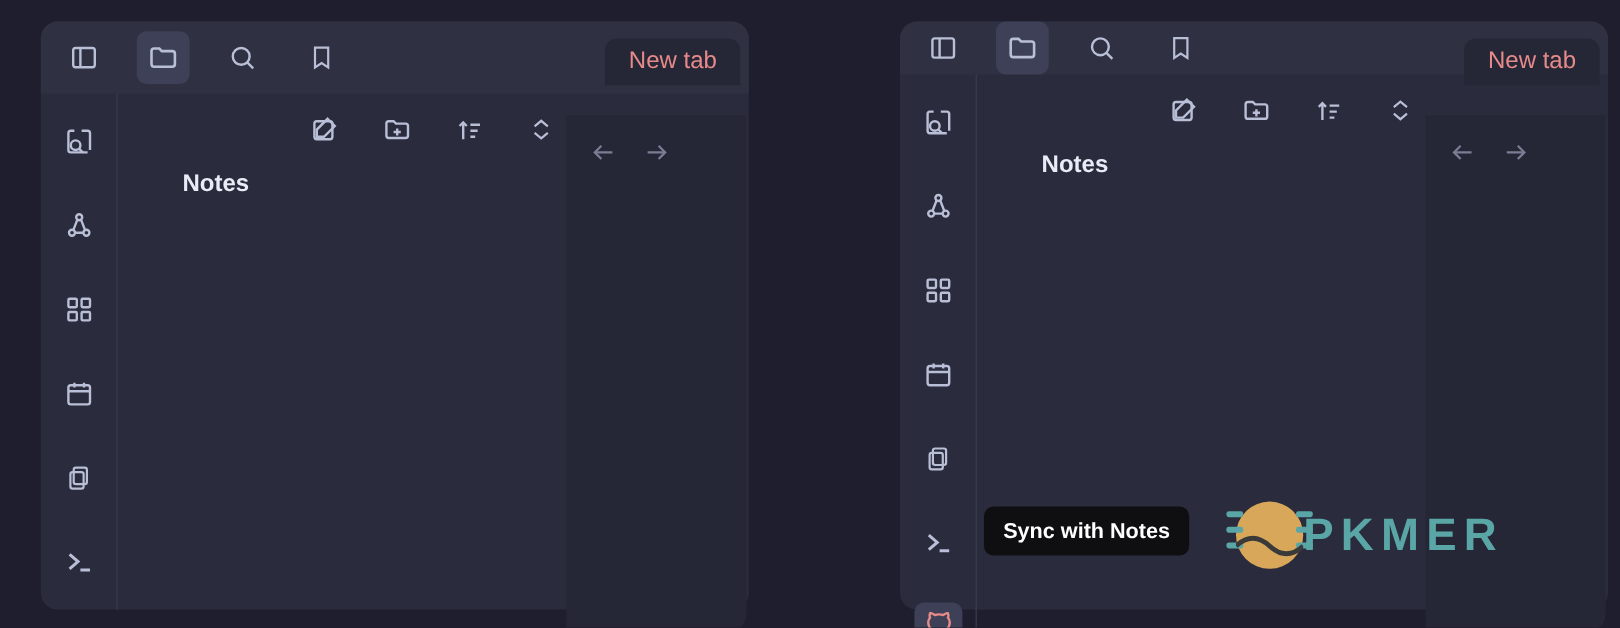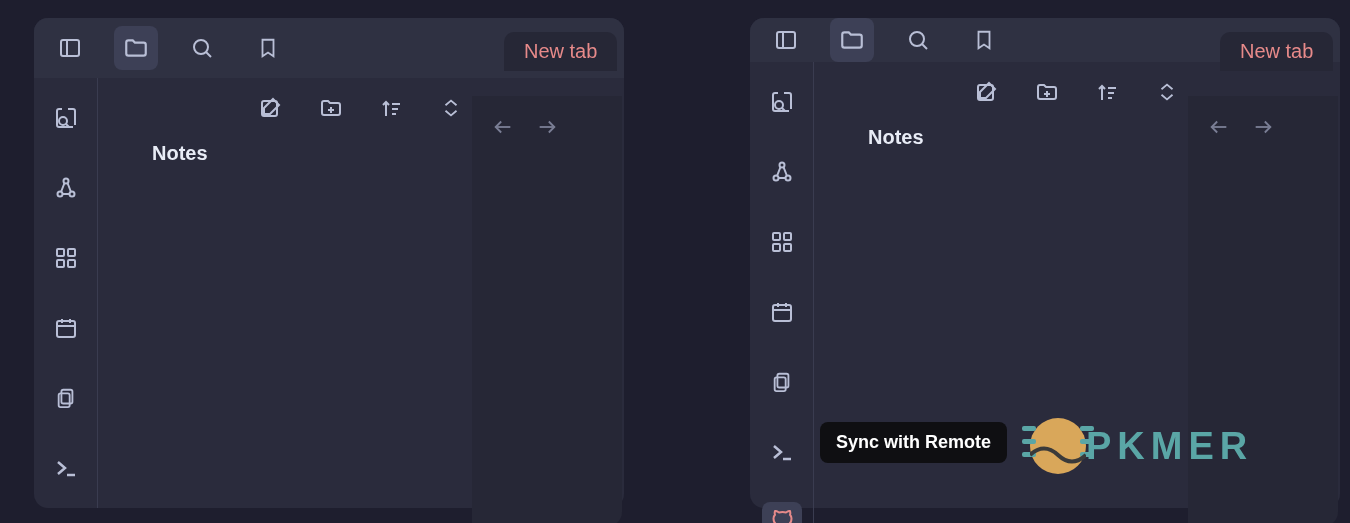--- a/index.html
+++ b/index.html
@@ -428,21 +428,21 @@
         <span>
           <svg width="22" height="22" viewBox="0 0 24 24" fill="none" stroke="currentColor" stroke-width="2">
               <line x1="4" y1="12" x2="20" y2="12"></line>
               <polyline points="14 6 20 12 14 18"></polyline>
             </svg>
         </span>
       </div>
     </div>
   </div>
 
-  <div class="tooltip" style="left:820px; top:422px;">Sync with Remote</div>
+  <div class="tooltip" style="left:820px; top:422px;">Sync with Notes</div>
 
   <div class="watermark">
     <div class="wm-logo">
       <span class="wm-circle"></span>
       <div class="wm-bars">
           <span class="wm-bar"></span>
           <span class="wm-bar"></span>
           <span class="wm-bar"></span>
         </div>
       <div class="wm-bars right">

